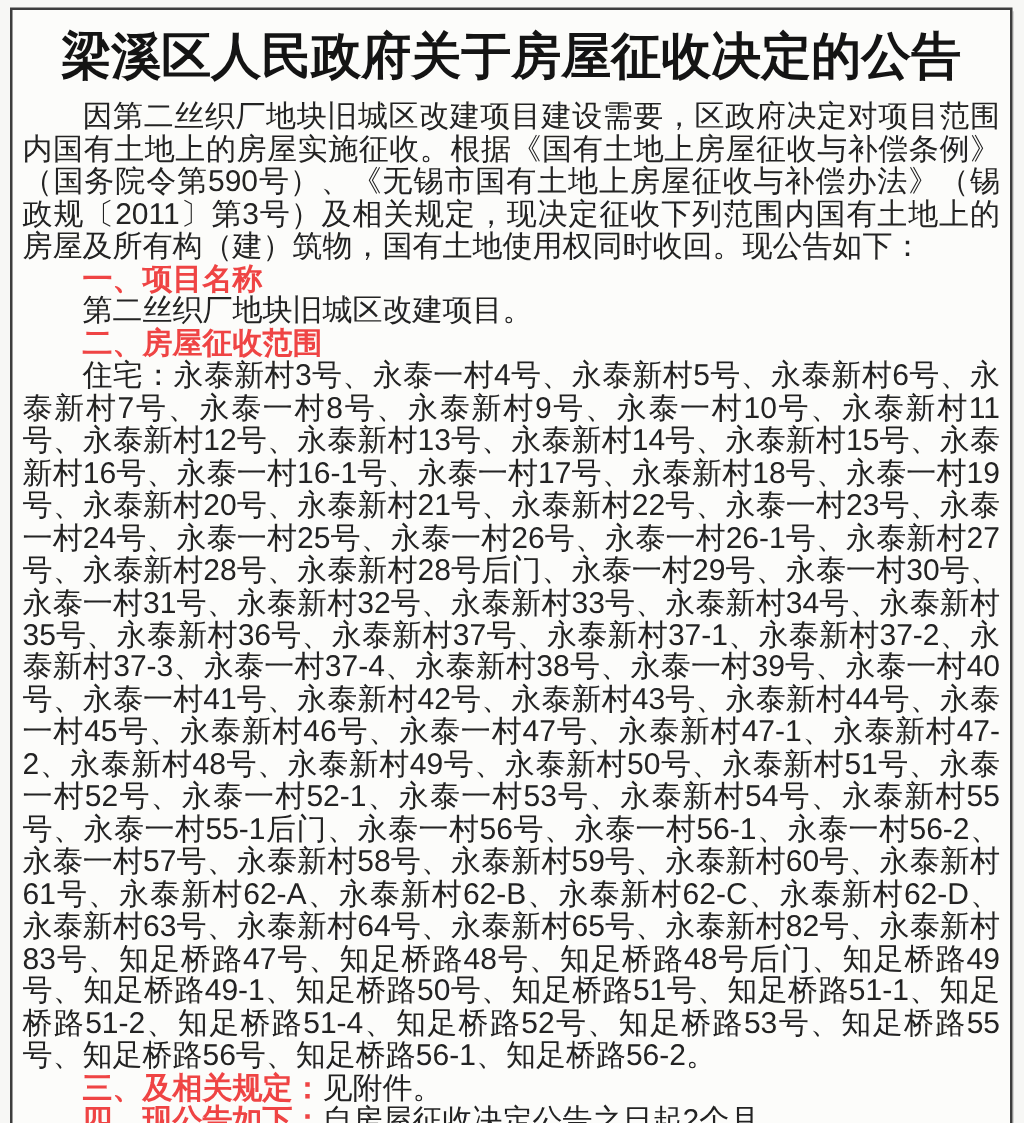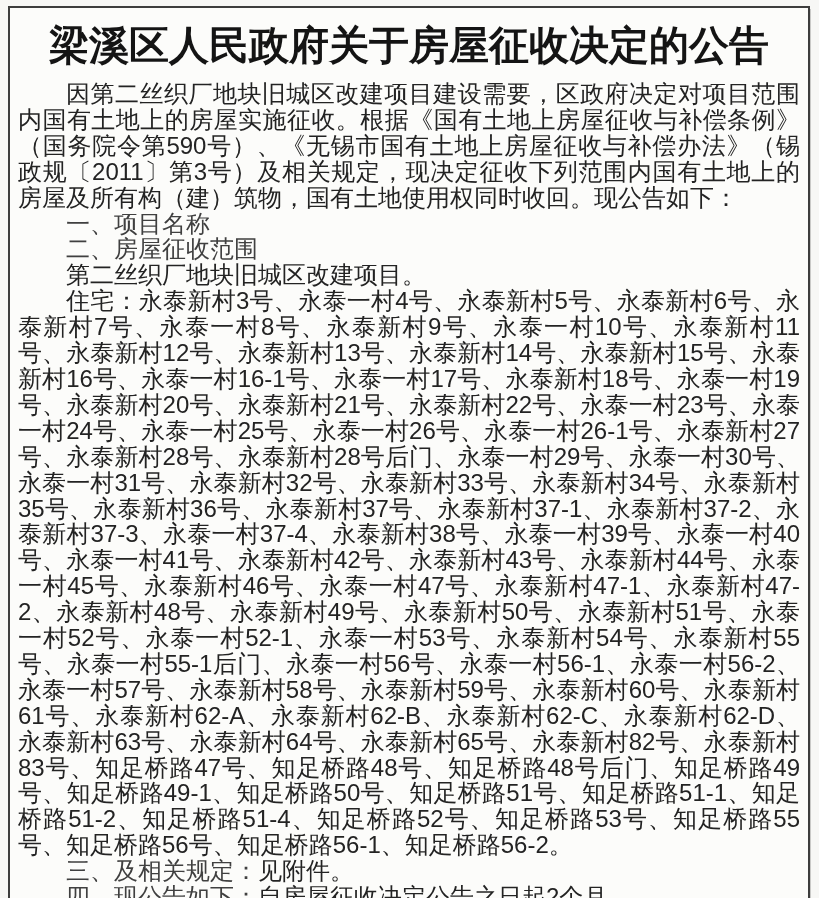--- a/index.html
+++ b/index.html
@@ -38,39 +38,39 @@
   .para {
     margin: 0;
     font-size: 24px;
     line-height: 25.9px;
     color: #232323;
     text-align: justify;
     text-indent: 2em;
     word-break: break-all;
   }
   .bold, .heading {
-    font-weight: normal;
-    color: #404040;
+    font-weight: bold;
+    color: #ef4444;
   }
 </style>
 </head>
 <body>
 
 <div class="page">
   <div class="frame">
 
     <h1 class="title">梁溪区人民政府关于房屋征收决定的公告</h1>
 
     <p class="para">因第二丝织厂地块旧城区改建项目建设需要，区政府决定对项目范围内国有土地上的房屋实施征收。根据《国有土地上房屋征收与补偿条例》（国务院令第590号）、《无锡市国有土地上房屋征收与补偿办法》（锡政规〔2011〕第3号）及相关规定，现决定征收下列范围内国有土地上的房屋及所有构（建）筑物，国有土地使用权同时收回。现公告如下：</p>
 
     <p class="para heading">一、项目名称</p>
 
+    <p class="para">第二丝织厂地块旧城区改建项目。</p>
+
     <p class="para heading">二、房屋征收范围</p>
-
-    <p class="para">第二丝织厂地块旧城区改建项目。</p>
 
     <p class="para"><span>住宅：</span><span>永泰新村3号、永泰一村4号、永泰新村5号、永泰新村6号、永泰新村7号、永泰一村8号、永泰新村9号、永泰一村10号、永泰新村11号、永泰新村12号、永泰新村13号、永泰新村14号、永泰新村15号、永泰新村16号、永泰一村16-1号、永泰一村17号、永泰新村18号、永泰一村19号、永泰新村20号、永泰新村21号、永泰新村22号、永泰一村23号、永泰一村24号、永泰一村25号、永泰一村26号、永泰一村26-1号、永泰新村27号、永泰新村28号、永泰新村28号后门、永泰一村29号、永泰一村30号、永泰一村31号、永泰新村32号、永泰新村33号、永泰新村34号、永泰新村35号、永泰新村36号、永泰新村37号、永泰新村37-1、永泰新村37-2、永泰新村37-3、永泰一村37-4、永泰新村38号、永泰一村39号、永泰一村40号、永泰一村41号、永泰新村42号、永泰新村43号、永泰新村44号、永泰一村45号、永泰新村46号、永泰一村47号、永泰新村47-1、永泰新村47-2、永泰新村48号、永泰新村49号、永泰新村50号、永泰新村51号、永泰一村52号、永泰一村52-1、永泰一村53号、永泰新村54号、永泰新村55号、永泰一村55-1后门、永泰一村56号、永泰一村56-1、永泰一村56-2、永泰一村57号、永泰新村58号、永泰新村59号、永泰新村60号、永泰新村61号、永泰新村62-A、永泰新村62-B、永泰新村62-C、永泰新村62-D、永泰新村63号、永泰新村64号、永泰新村65号、永泰新村82号、永泰新村83号、知足桥路47号、知足桥路48号、知足桥路48号后门、知足桥路49号、知足桥路49-1、知足桥路50号、知足桥路51号、知足桥路51-1、知足桥路51-2、知足桥路51-4、知足桥路52号、知足桥路53号、知足桥路55号、知足桥路56号、知足桥路56-1、知足桥路56-2</span><span>。</span></p>
 
 
     <p class="para"><span class="heading">三、及相关规定：</span><span>见附件。</span></p>
 
     <p class="para"><span class="heading">四、现公告如下：</span><span>自房屋征收决定公告之日起2个月。</span></p>
 
     <p class="para">被征收人对本征收决定不服的，可以自本决定公告之日起60日内申请行政复议，也可自本决定公告之日起6个月内依法提起诉讼。</p>
 

